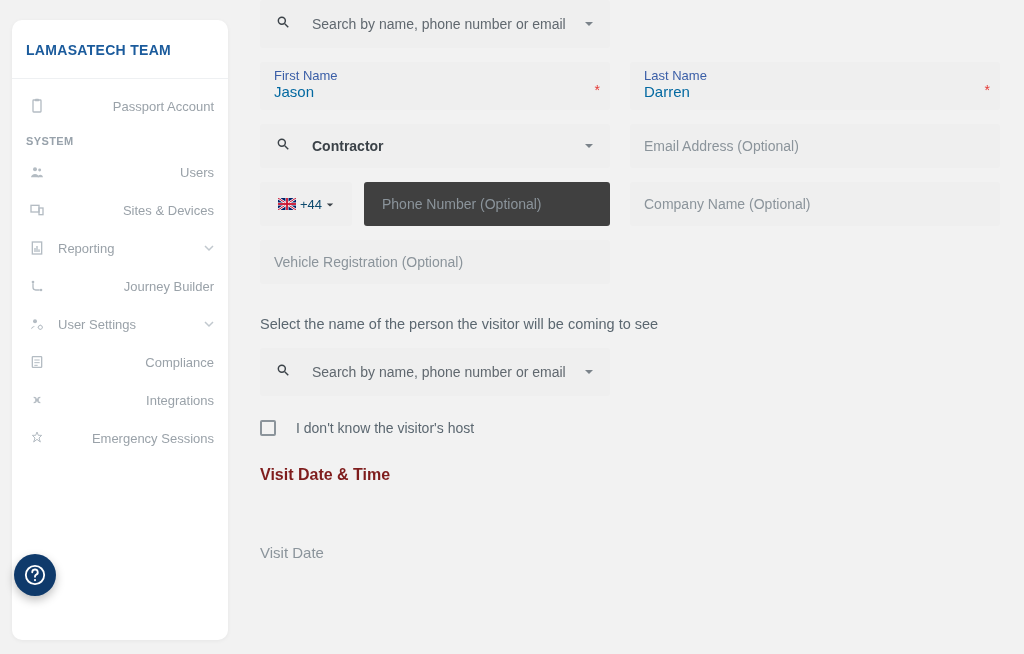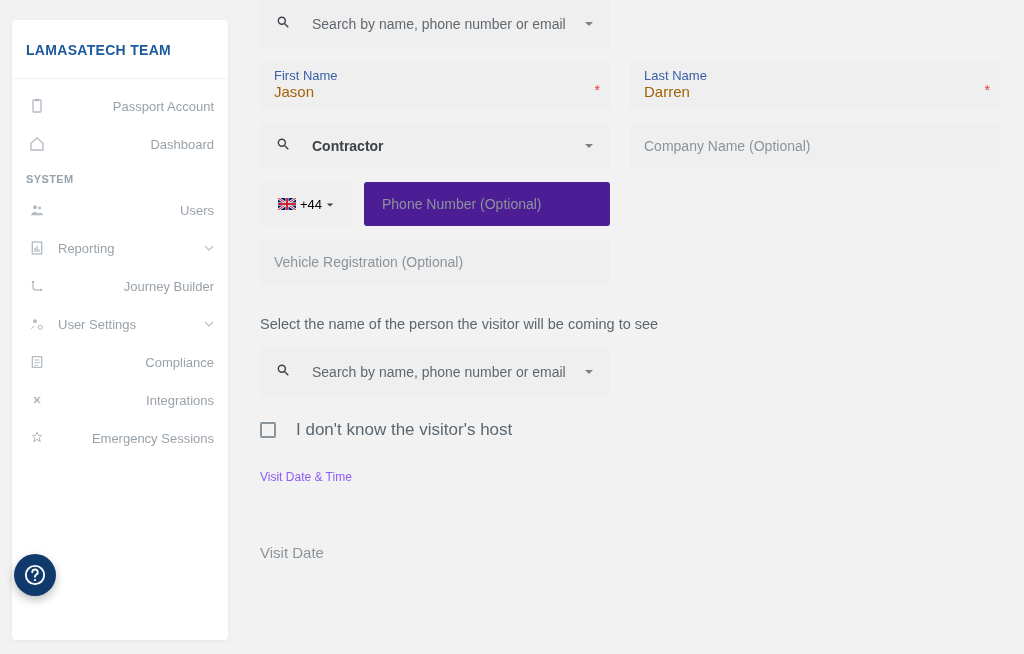--- a/index.html
+++ b/index.html
@@ -2,21 +2,21 @@
 <html><head>
 <meta charset="utf-8">
 <style>
   * { box-sizing: border-box; margin: 0; padding: 0; }
   html, body { width: 1024px; height: 654px; overflow: hidden; font-family: "Segoe UI", Arial, sans-serif; background: #f2f2f2; color: #5b6770; }
   
   .app { display: flex; width: 100%; height: 100%; }
   
   
   .sidebar-wrap { width: 240px; padding: 20px 12px 12px 12px; }
-  .sidebar { background: #ffffff; border-radius: 4px; box-shadow: 0 1px 4px rgba(0,0,0,0.05); height: 620px; display: flex; flex-direction: column; }
+  .sidebar { background: #ffffff; border-radius: 10px; box-shadow: 0 1px 4px rgba(0,0,0,0.05); height: 620px; display: flex; flex-direction: column; }
   .brand { padding: 22px 14px 20px 14px; border-bottom: 1px solid #eef0f2; }
   .brand-text { color: #1b5b9c; font-weight: 700; font-size: 14px; letter-spacing: 0.3px; }
   .nav { padding: 8px 0; overflow-y: auto; }
   .nav-section-label { font-size: 11px; color: #98a2ab; font-weight: 700; letter-spacing: 0.4px; padding: 10px 14px 6px 14px; }
   .nav-item { display: flex; align-items: center; padding: 10px 14px; cursor: pointer; color: #9aa2a9; font-size: 13px; justify-content: space-between; }
   .nav-icon { width: 22px; height: 18px; display: inline-flex; align-items: center; justify-content: center; margin-right: 10px; color: #b4bcc3; }
   .nav-icon svg { width: 16px; height: 16px; }
   .nav-chevron { margin-left: auto; }
   .nav-chevron svg { width: 10px; height: 10px; color: #c1c8ce; }
   
@@ -30,40 +30,40 @@
   .field { background: #efefef; border-radius: 3px; position: relative; margin-bottom: 14px; }
   .search-field { height: 48px; display: flex; align-items: center; padding: 0 16px; color: #60686f; }
   .search-field .search-icon { margin-right: 22px; color: #3b4248; }
   .search-field .search-icon svg { width: 14px; height: 14px; }
   .search-field .placeholder { font-size: 14px; }
   .search-field .dd { margin-left: auto; }
   .search-field .dd svg { width: 10px; height: 10px; color: #7b838a; }
   
   .labeled-input { height: 48px; padding: 6px 14px 0 14px; }
   .labeled-input .lbl { font-size: 13px; color: #3a5ea7; }
-  .labeled-input .val { font-size: 15px; color: #a16207; padding-top: 0px; }
+  .labeled-input .val { font-size: 15px; color: #0369a1; padding-top: 0px; }
   .req-star { position: absolute; right: 10px; top: 20px; color: #e53935; font-size: 14px; }
   
   .plain-input { height: 44px; display: flex; align-items: center; padding: 0 14px; }
   .plain-input .placeholder { color: #8b949b; font-size: 14px; }
   
   .row-group { display: flex; gap: 12px; margin-bottom: 14px; }
-  .phone-code { background: #efefef; border-radius: 3px; width: 92px; height: 44px; display: flex; align-items: center; justify-content: center; gap: 4px; font-size: 13px; color: #000000; }
+  .phone-code { background: #efefef; border-radius: 3px; width: 92px; height: 44px; display: flex; align-items: center; justify-content: center; gap: 4px; font-size: 13px; color: #0c4a6e; }
   .phone-code .flag { width: 18px; height: 12px; display: inline-block; }
   .phone-code .caret svg { width: 8px; height: 8px; }
-  .phone-num { background: #4c1d95; border-radius: 3px; flex: 1; height: 44px; display: flex; align-items: center; padding: 0 18px; }
+  .phone-num { background: #404040; border-radius: 3px; flex: 1; height: 44px; display: flex; align-items: center; padding: 0 18px; }
   .phone-num .placeholder { color: #8b949b; font-size: 14px; }
   
   .helper-text { color: #5b6770; font-size: 14.5px; padding: 18px 0 16px 0; }
   
   .checkbox-row { display: flex; align-items: center; padding: 10px 0 24px 0; }
   .checkbox-box { width: 16px; height: 16px; border: 2px solid #8b949b; border-radius: 2px; margin-right: 20px; }
-  .checkbox-label { font-size: 17px; color: #5b6770; }
-  
-  .sub-section-title { color: #8b5cf6; font-size: 12px; font-weight: 400; padding: 6px 0 24px 0; }
+  .checkbox-label { font-size: 14px; color: #5b6770; }
+  
+  .sub-section-title { color: #7f1d1d; font-size: 16px; font-weight: 700; padding: 6px 0 24px 0; }
   .sub-label { color: #8b949b; font-size: 15px; font-weight: 500; margin-top: 36px; }
   
   
   .help-bubble { position: fixed; left: 14px; bottom: 58px; width: 42px; height: 42px; border-radius: 50%; background: #0f3a6b; display: flex; align-items: center; justify-content: center; box-shadow: 0 4px 10px rgba(0,0,0,0.25); }
   .help-bubble svg { width: 22px; height: 22px; }
   
   
   .left-fields { width: 350px; }
 </style>
 </head>
@@ -79,41 +79,42 @@
       <div class="nav">
         <div class="nav-item">
           <span class="nav-icon">
             <svg viewBox="0 0 24 24" fill="currentColor">
                 <rect x="6" y="3" width="12" height="18" rx="1" fill="none" stroke="currentColor" stroke-width="2"></rect>
                 <rect x="9" y="1" width="6" height="4" rx="1"></rect>
               </svg>
           </span>
           <span>Passport Account</span>
         </div>
-        <div class="nav-item">
-          <span class="nav-icon">
-            <svg viewBox="0 0 24 24" fill="currentColor">
-                <path d="M3 11 L12 3 L21 11 V21 H3 Z" fill="none" stroke="currentColor" stroke-width="2"></path>
-              </svg>
-          </span>
-          <span>Dashboard</span>
-        </div>
 
         <div class="nav-section-label">SYSTEM</div>
 
         <div class="nav-item">
           <span class="nav-icon">
             <svg viewBox="0 0 24 24" fill="currentColor">
                 <circle cx="9" cy="8" r="3"></circle>
                 <circle cx="16" cy="9" r="2.2"></circle>
                 <path d="M3 20c0-3 3-5 6-5s6 2 6 5"></path>
                 <path d="M13 20c0-2 2-4 4-4s4 2 4 4"></path>
               </svg>
           </span>
           <span>Users</span>
+        </div>
+        <div class="nav-item">
+          <span class="nav-icon">
+            <svg viewBox="0 0 24 24" fill="currentColor">
+                <rect x="3" y="5" width="12" height="10" fill="none" stroke="currentColor" stroke-width="2"></rect>
+                <rect x="15" y="9" width="6" height="10" fill="none" stroke="currentColor" stroke-width="2"></rect>
+              </svg>
+          </span>
+          <span>Sites &amp; Devices</span>
         </div>
         <div class="nav-item">
           <span class="nav-icon">
             <svg viewBox="0 0 24 24" fill="currentColor">
                 <rect x="5" y="3" width="14" height="18" fill="none" stroke="currentColor" stroke-width="2"></rect>
                 <rect x="8" y="12" width="2" height="6"></rect>
                 <rect x="11" y="9" width="2" height="9"></rect>
                 <rect x="14" y="14" width="2" height="4"></rect>
               </svg>
           </span>
@@ -252,20 +253,23 @@
         </div>
       </div>
 
       <div class="col">
         <div class="field labeled-input">
           <div class="lbl">Last Name</div>
           <div class="val">Darren</div>
           <span class="req-star">*</span>
         </div>
 
+        <div class="field plain-input">
+          <span class="placeholder">Email Address (Optional)</span>
+        </div>
 
         <div class="field plain-input" style="height:44px;margin-top:0;">
           <span class="placeholder">Company Name (Optional)</span>
         </div>
       </div>
     </div>
 
     <div class="helper-text">Select the name of the person the visitor will be coming to see</div>
 
     <div class="left-fields">

